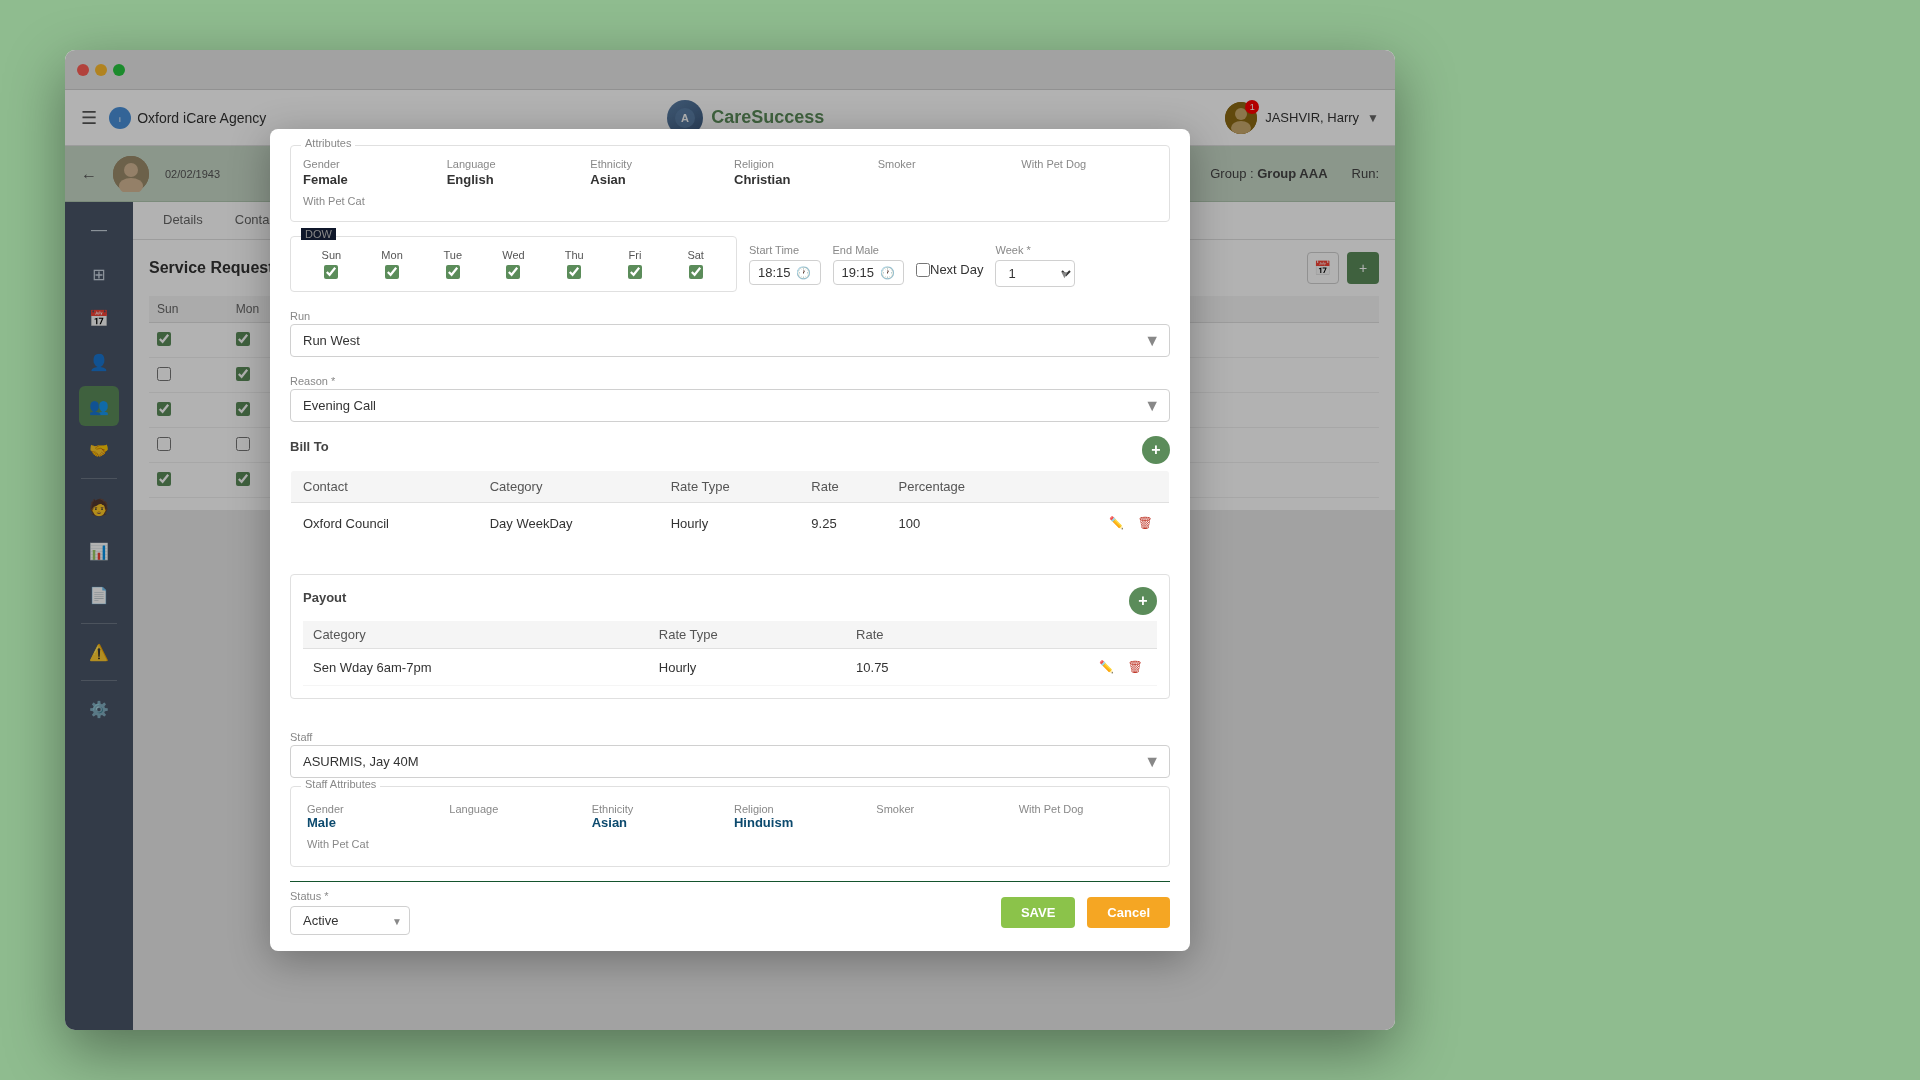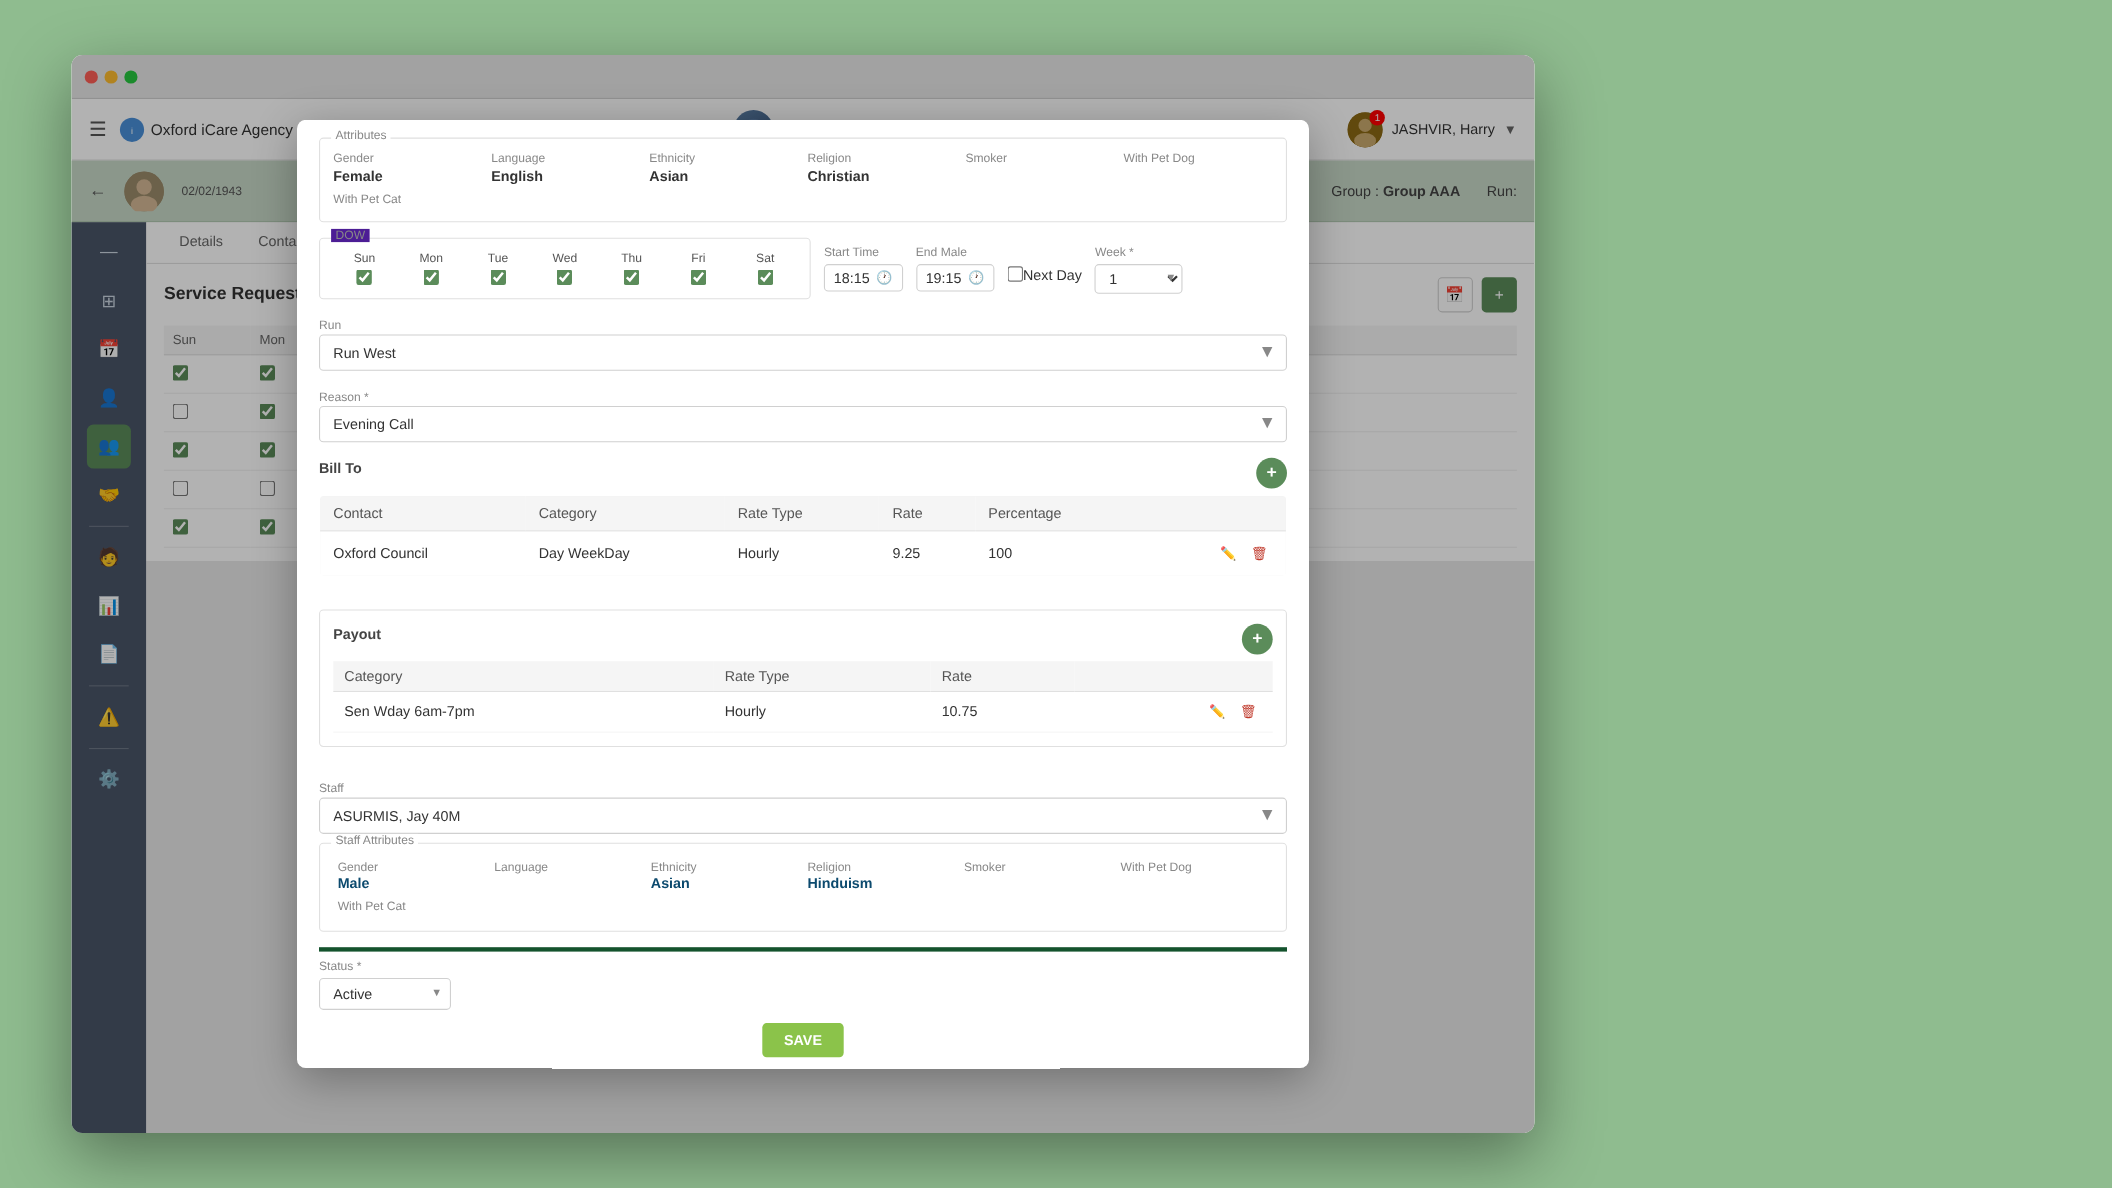--- a/index.html
+++ b/index.html
@@ -426,21 +426,21 @@
       border: 1px solid #e0e0e0;
       border-radius: 4px;
       padding: 12px;
       position: relative;
       flex: 1;
     }
     .dow-box-label {
       position: absolute;
       top: -9px;
       left: 10px;
-      background: #4c1d95;
+      background: #0f172a;
       padding: 0 4px;
       font-size: 11px;
       color: #888;
     }
     .dow-grid {
       display: grid;
       grid-template-columns: repeat(7, 1fr);
       gap: 4px;
     }
     .dow-col {
@@ -641,22 +641,21 @@
       color: #333;
     }
 
     
     .bottom-row {
       display: flex;
       align-items: center;
       justify-content: flex-start;
       gap: 12px;
       padding-top: 8px;
-      border-top: 4px solid #14532d;
-      flex-direction: column;
+      border-top: 1px solid #14532d;
     }
     .status-field {
       display: flex;
       flex-direction: column;
       gap: 4px;
       margin-right: auto;
     }
     .status-select {
       border: 1px solid #d0d0d0;
       border-radius: 4px;

